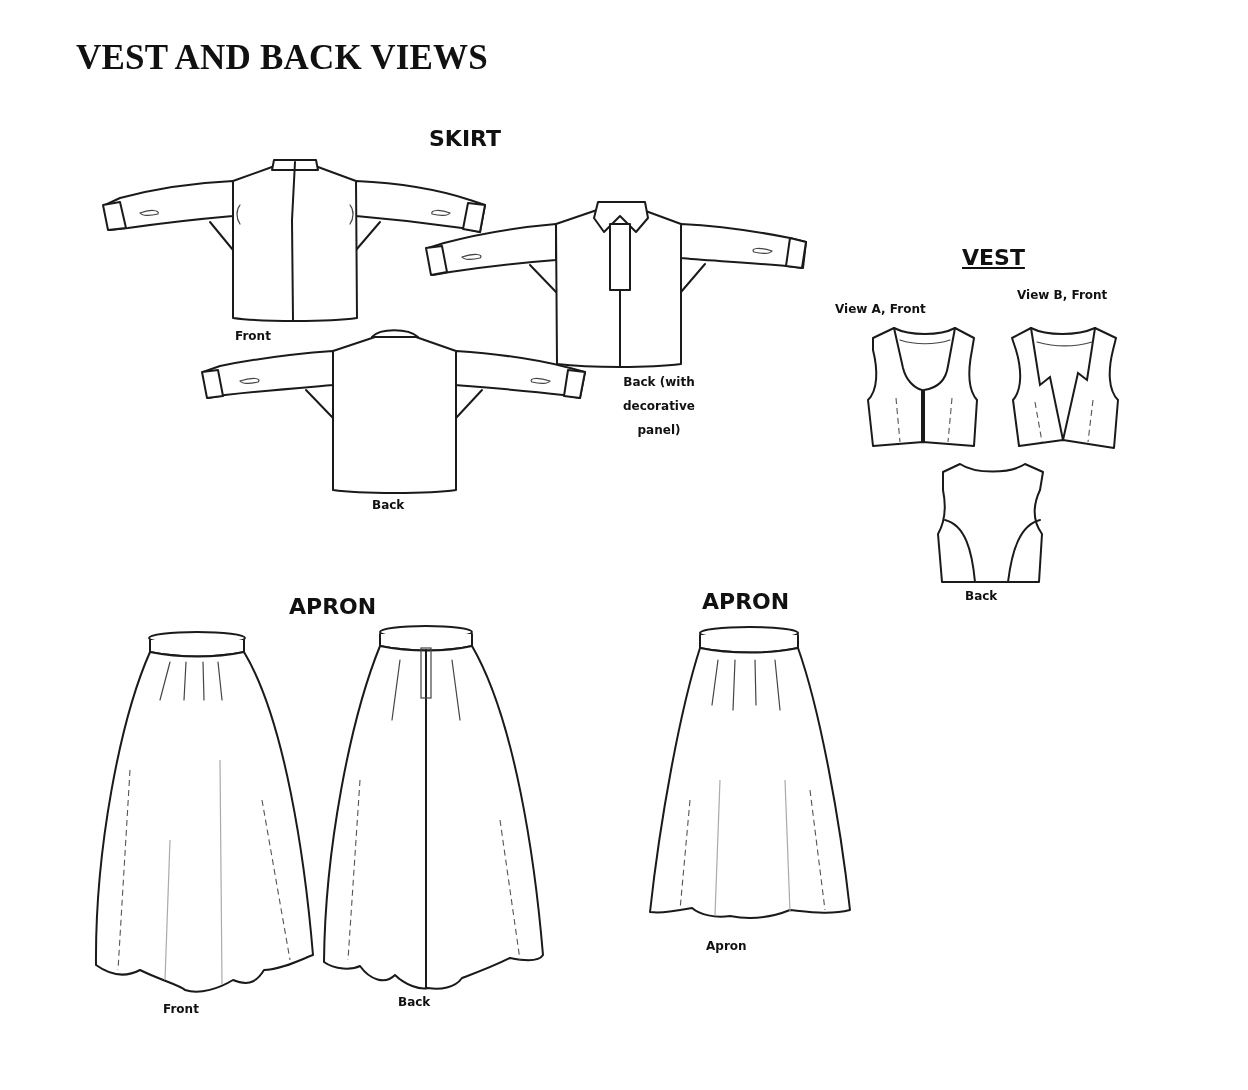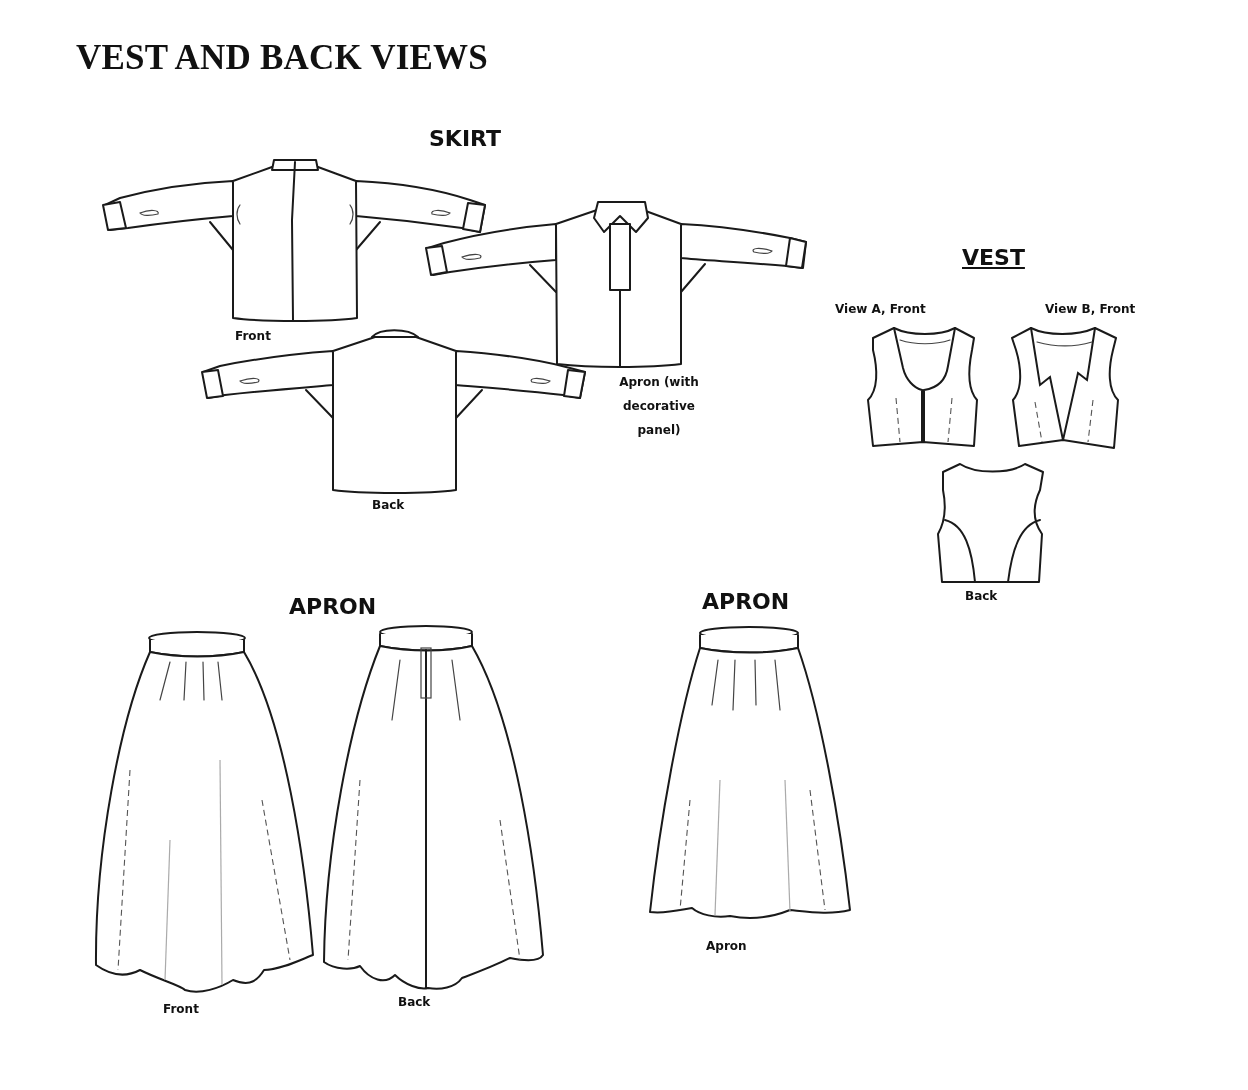--- a/index.html
+++ b/index.html
@@ -139,28 +139,28 @@
     <path class="fold" d="M720,780 L715,915"></path>
     <path class="fold" d="M785,780 L790,912"></path>
     <path class="dash" d="M810,790 L825,910"></path>
   </g>
 </svg>
 
 <div class="label heading" style="left:429px; top:127px;">SKIRT</div>
 <div class="label" style="left:235px; top:324px;">Front</div>
 <div class="label" style="left:372px; top:493px;">Back</div>
 <div class="label" style="left:596px; top:370px; width:126px;">
-  <div>Apron (with</div>
+  <div>Back (with</div>
   <div>decorative</div>
   <div>panel)</div>
 </div>
 
 <div class="label heading" style="left:962px; top:246px;text-decoration:underline;">VEST</div>
 <div class="label" style="left:835px; top:297px;">View A, Front</div>
-<div class="label" style="left:1017px; top:297px;margin-left:28px;">View B, Front</div>
+<div class="label" style="left:1017px; top:283px;">View B, Front</div>
 <div class="label" style="left:965px; top:584px;">Back</div>
 
 <div class="label heading" style="left:289px; top:595px;">APRON</div>
 <div class="label" style="left:163px; top:997px;">Front</div>
 <div class="label" style="left:398px; top:990px;">Back</div>
 
 <div class="label heading" style="left:702px; top:590px;">APRON</div>
 <div class="label" style="left:706px; top:934px;">Apron</div>
 
 </body></html>

